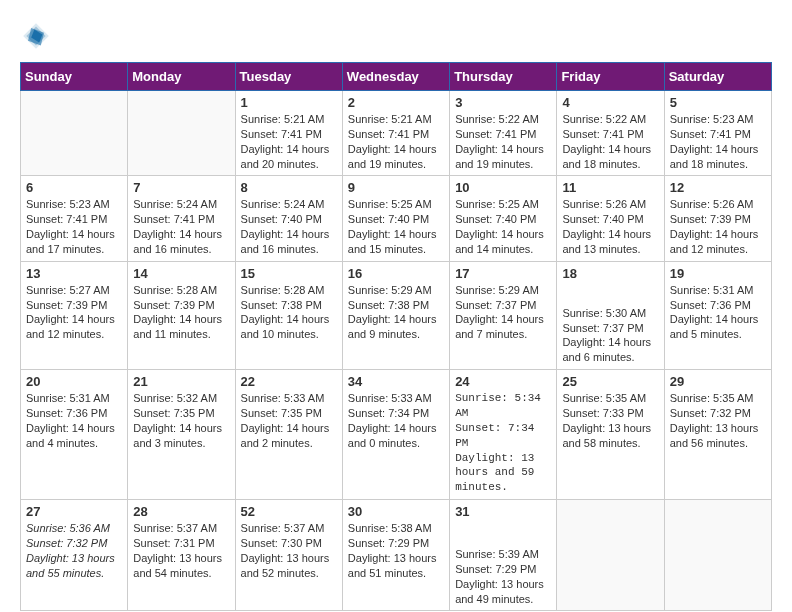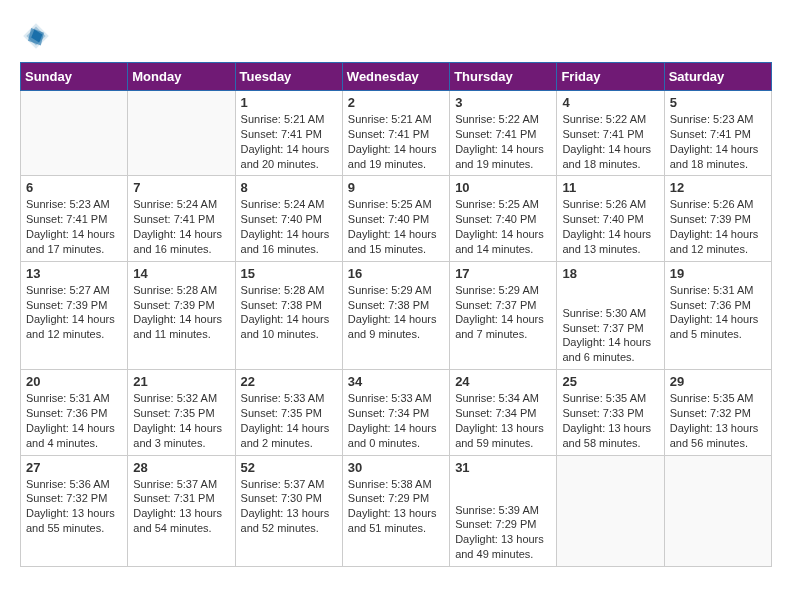--- a/index.html
+++ b/index.html
@@ -262,41 +262,41 @@
 Daylight: 14 hours and 2 minutes.</div>
         </td>
         <td>
           <span class="day-num">34</span>
           <div class="cell-info" style="white-space: pre-line;">Sunrise: 5:33 AM
 Sunset: 7:34 PM
 Daylight: 14 hours and 0 minutes.</div>
         </td>
         <td>
           <span class="day-num">24</span>
-          <div class="cell-info" style="white-space: pre-line;">Sunrise: 5:34 AM
+          <div class="cell-info" style="white-space: pre-line; font-family: Liberation Mono, monospace;">Sunrise: 5:34 AM
 Sunset: 7:34 PM
 Daylight: 13 hours and 59 minutes.</div>
         </td>
         <td>
           <span class="day-num">25</span>
           <div class="cell-info" style="white-space: pre-line;">Sunrise: 5:35 AM
 Sunset: 7:33 PM
 Daylight: 13 hours and 58 minutes.</div>
         </td>
         <td>
           <span class="day-num">29</span>
           <div class="cell-info" style="white-space: pre-line;">Sunrise: 5:35 AM
 Sunset: 7:32 PM
 Daylight: 13 hours and 56 minutes.</div>
         </td>
       </tr>
       <tr>
         <td>
           <span class="day-num">27</span>
-          <div class="cell-info" style="white-space: pre-line;">Sunrise: 5:36 AM
+          <div class="cell-info" style="white-space: pre-line; font-style: italic;">Sunrise: 5:36 AM
 Sunset: 7:32 PM
 Daylight: 13 hours and 55 minutes.</div>
         </td>
         <td>
           <span class="day-num">28</span>
           <div class="cell-info" style="white-space: pre-line;">Sunrise: 5:37 AM
 Sunset: 7:31 PM
 Daylight: 13 hours and 54 minutes.</div>
         </td>
         <td>

